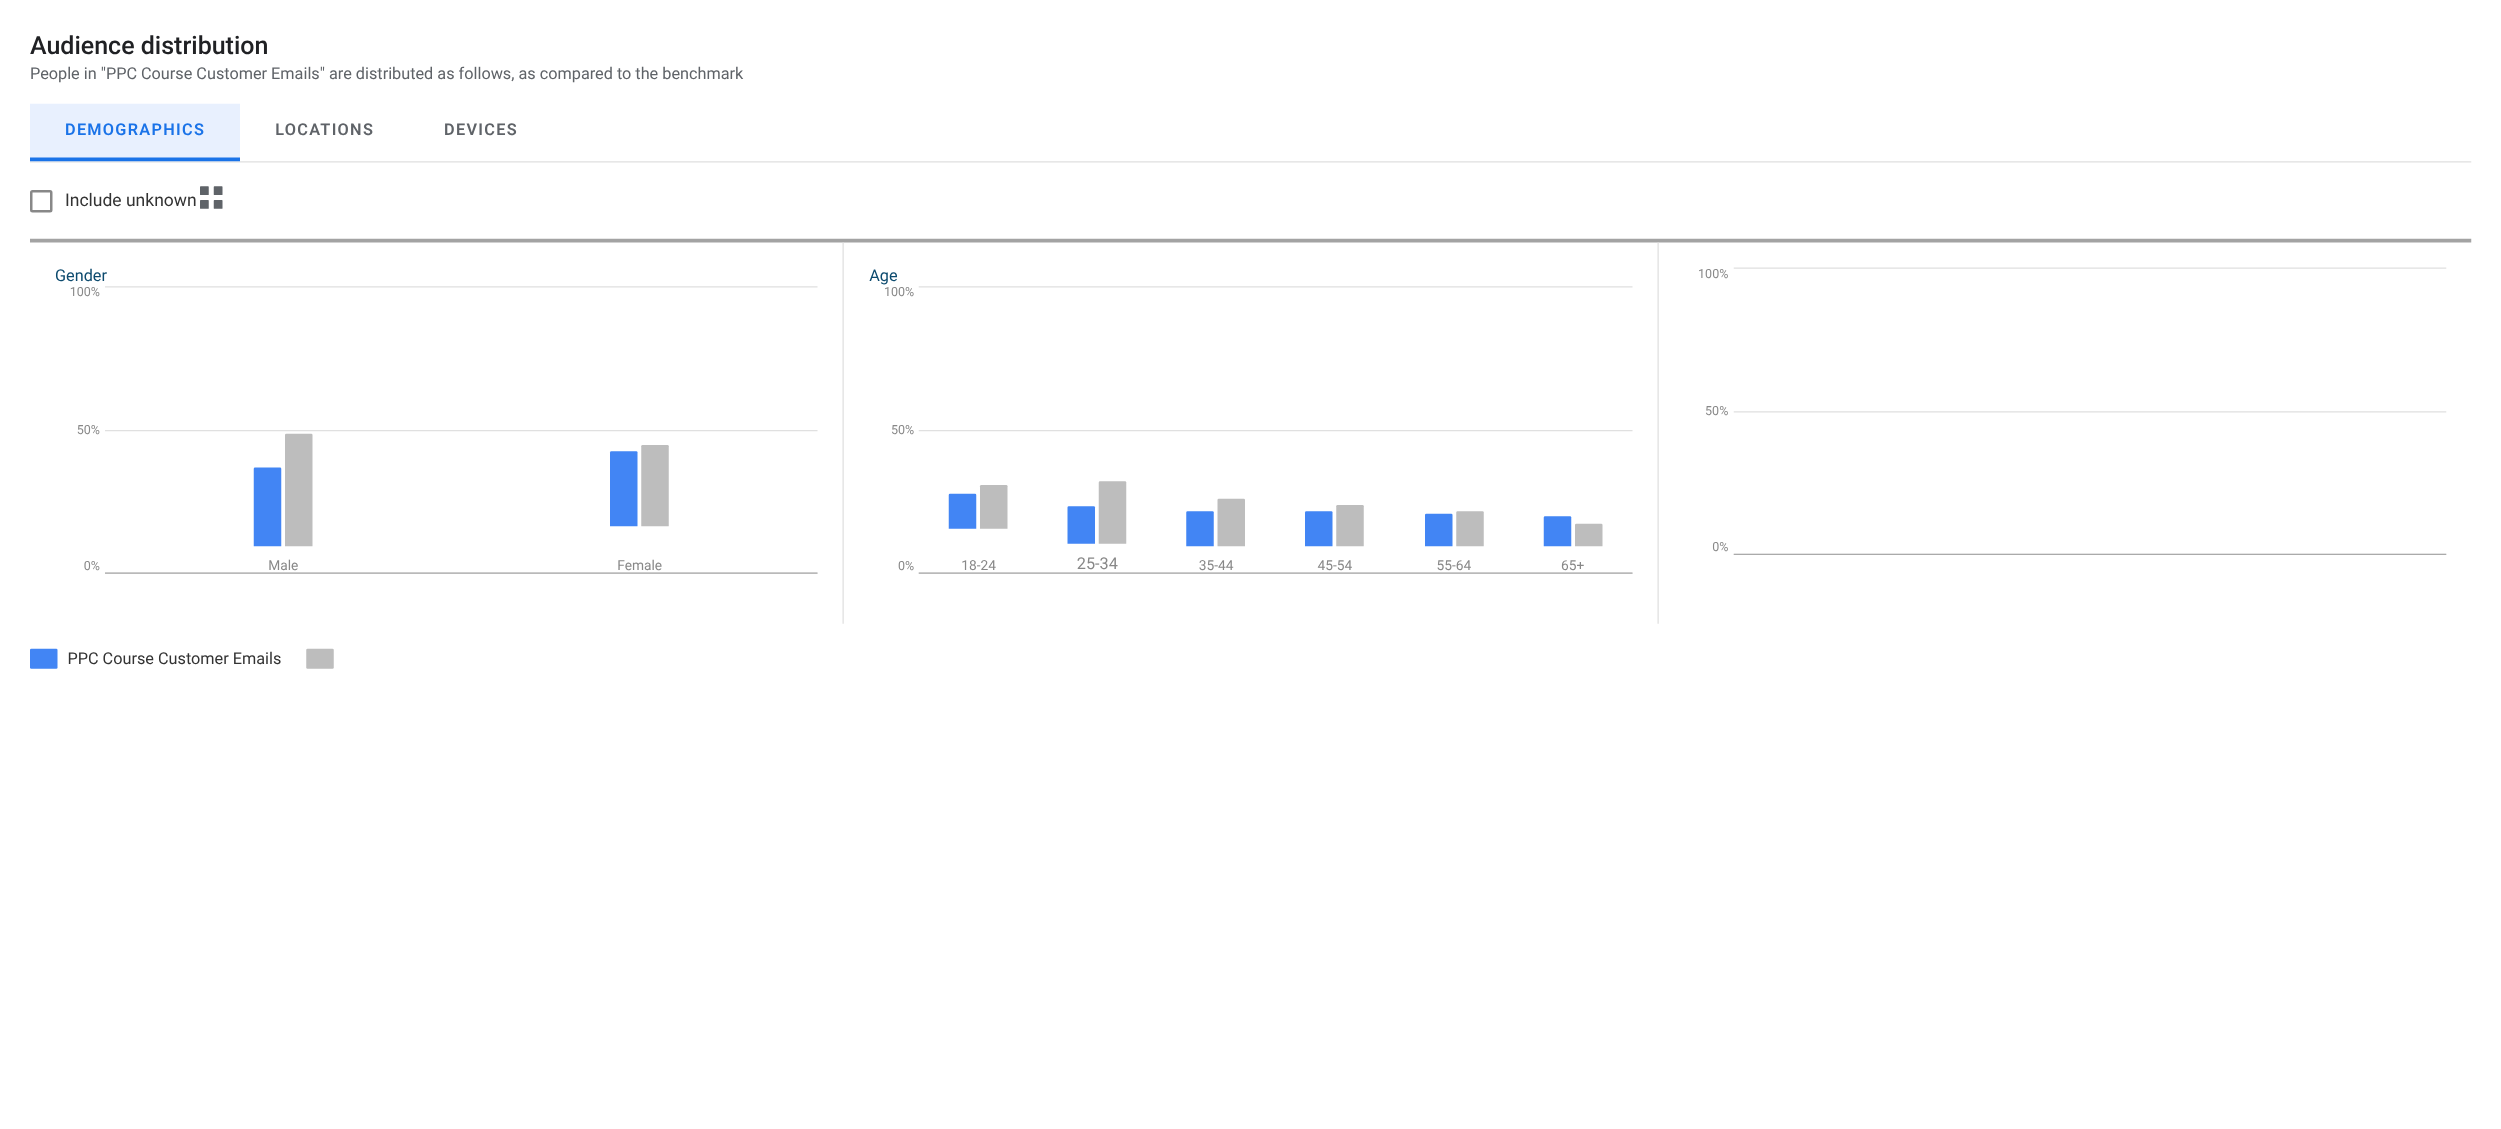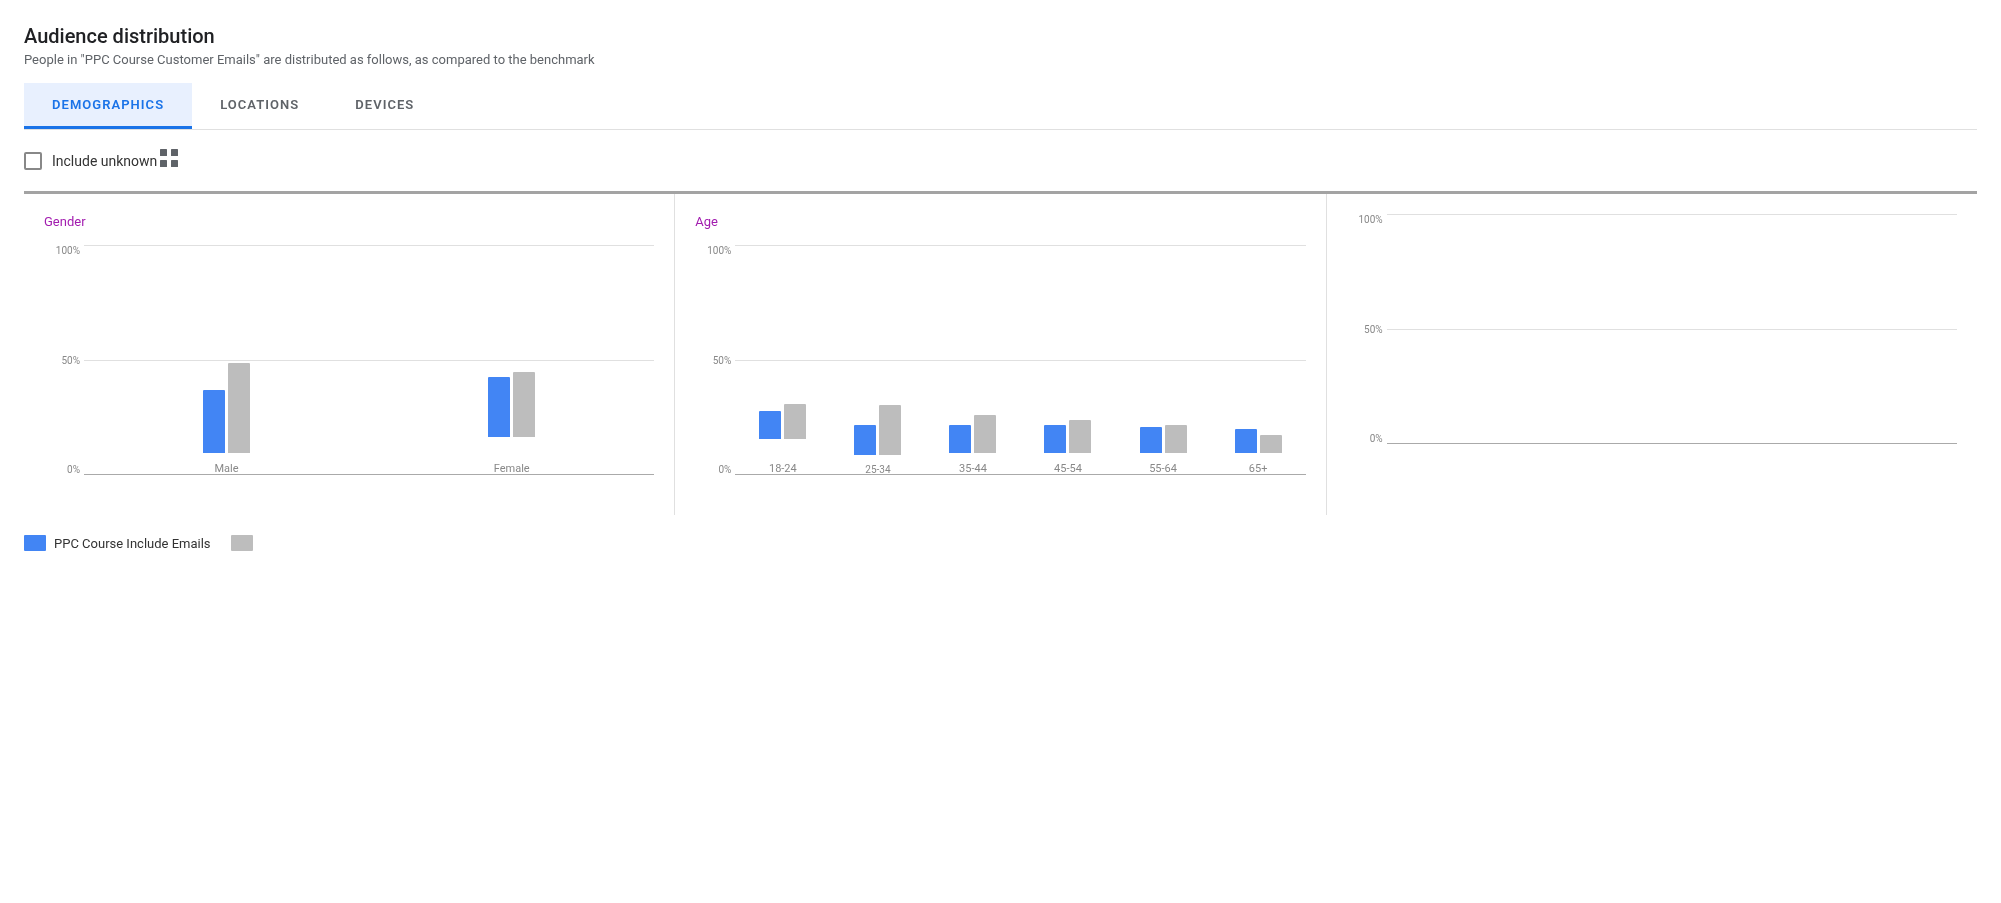--- a/index.html
+++ b/index.html
@@ -82,22 +82,21 @@
       flex: 1;
       border-right: 1px solid #e0e0e0;
       padding: 20px 20px 10px 20px;
       min-width: 0;
     }
     .chart-panel:last-child {
       border-right: none;
     }
     .chart-title {
       font-size: 13px;
-      color: #a21caf;
-      margin-bottom: 16px;
+      color: #0c4a6e;
     }
     .chart-area {
       position: relative;
       height: 260px;
       width: 100%;
     }
     .y-axis-labels {
       position: absolute;
       left: 0;
       top: 0;
@@ -277,21 +276,21 @@
               <div class="bar blue" style="height:28px;"></div>
               <div class="bar gray" style="height:35px;"></div>
             </div>
             <div class="x-label" style="font-size:11px;color:#888;margin-top:20px;">18-24</div>
           </div>
           <div class="bar-group">
             <div class="bar-pair">
               <div class="bar blue" style="height:30px;"></div>
               <div class="bar gray" style="height:50px;"></div>
             </div>
-            <div class="x-label" style="font-size:10px;color:#888;margin-top:6px;">25-34</div>
+            <div class="x-label" style="font-size:13px;color:#888;margin-top:6px;">25-34</div>
           </div>
           <div class="bar-group">
             <div class="bar-pair">
               <div class="bar blue" style="height:28px;"></div>
               <div class="bar gray" style="height:38px;"></div>
             </div>
             <div class="x-label" style="font-size:11px;color:#888;margin-top:6px;">35-44</div>
           </div>
           <div class="bar-group">
             <div class="bar-pair">
@@ -336,17 +335,17 @@
         </div>
 
         <div class="baseline"></div>
       </div>
     </div>
 
   </div>
 
   <div class="legend-row">
     <div class="legend-color" style="background:#4285f4;"></div>
-    <span class="legend-label">PPC Course Include Emails</span>
+    <span class="legend-label">PPC Course Customer Emails</span>
     <div class="legend-benchmark"></div>
   </div>
 
 </div>
 
 </body></html>

